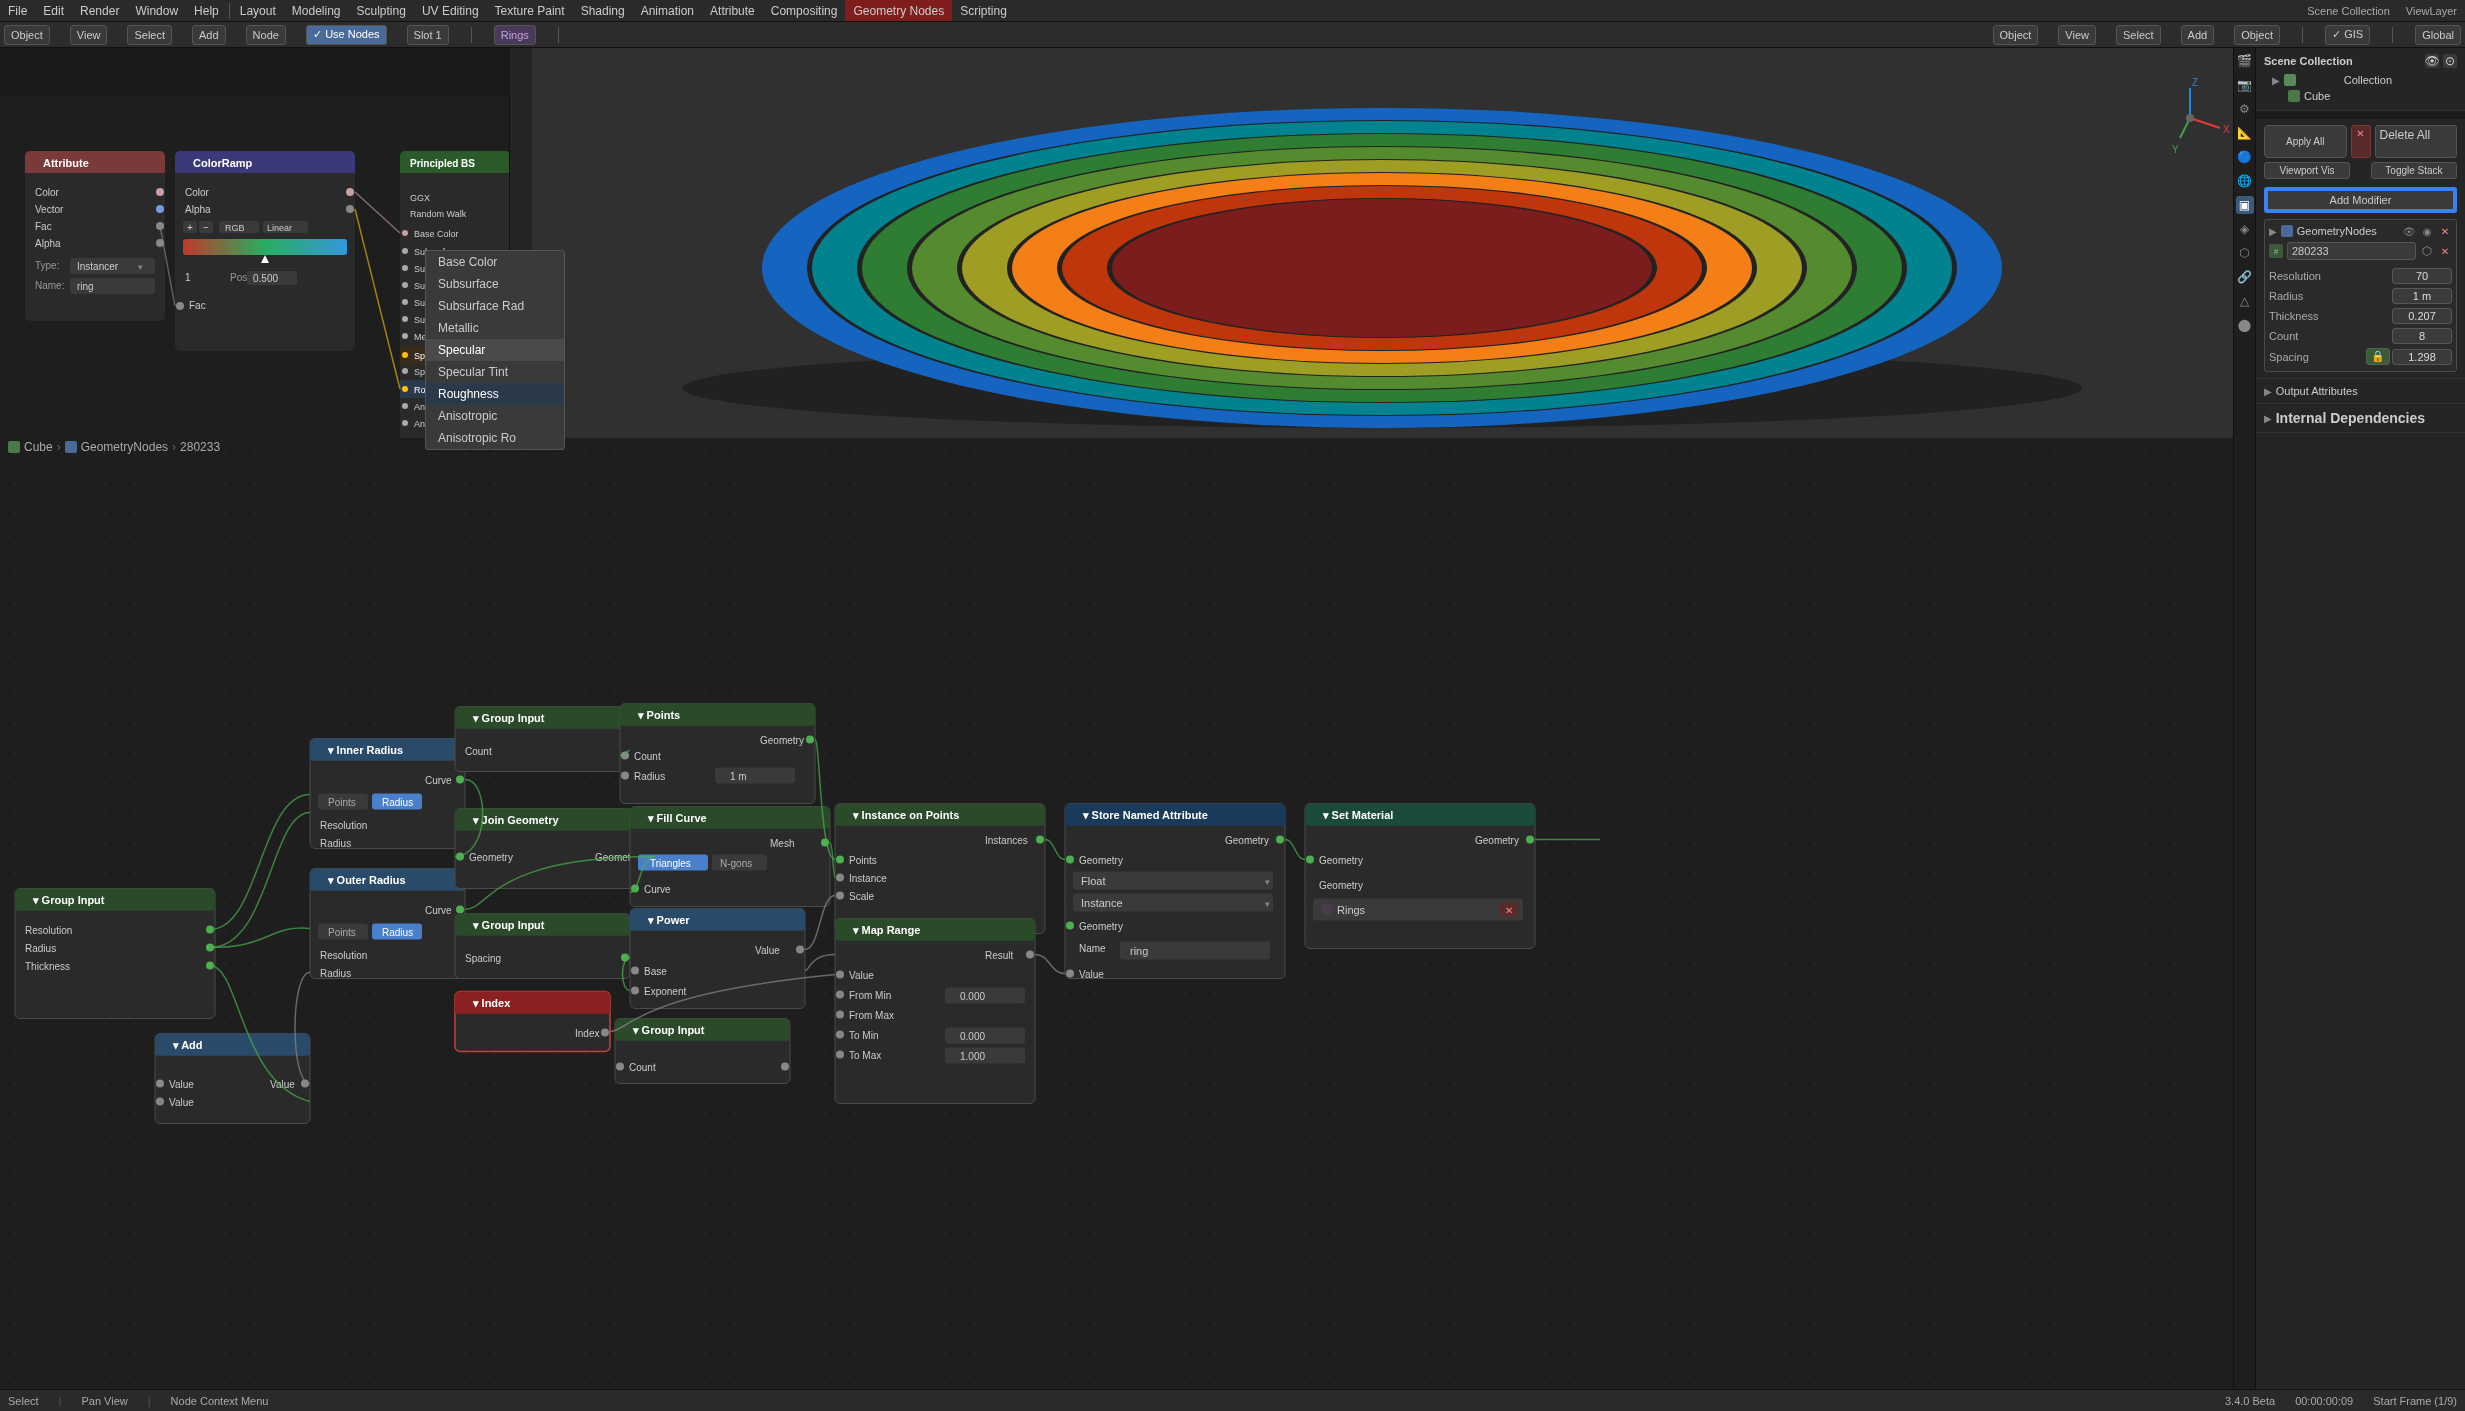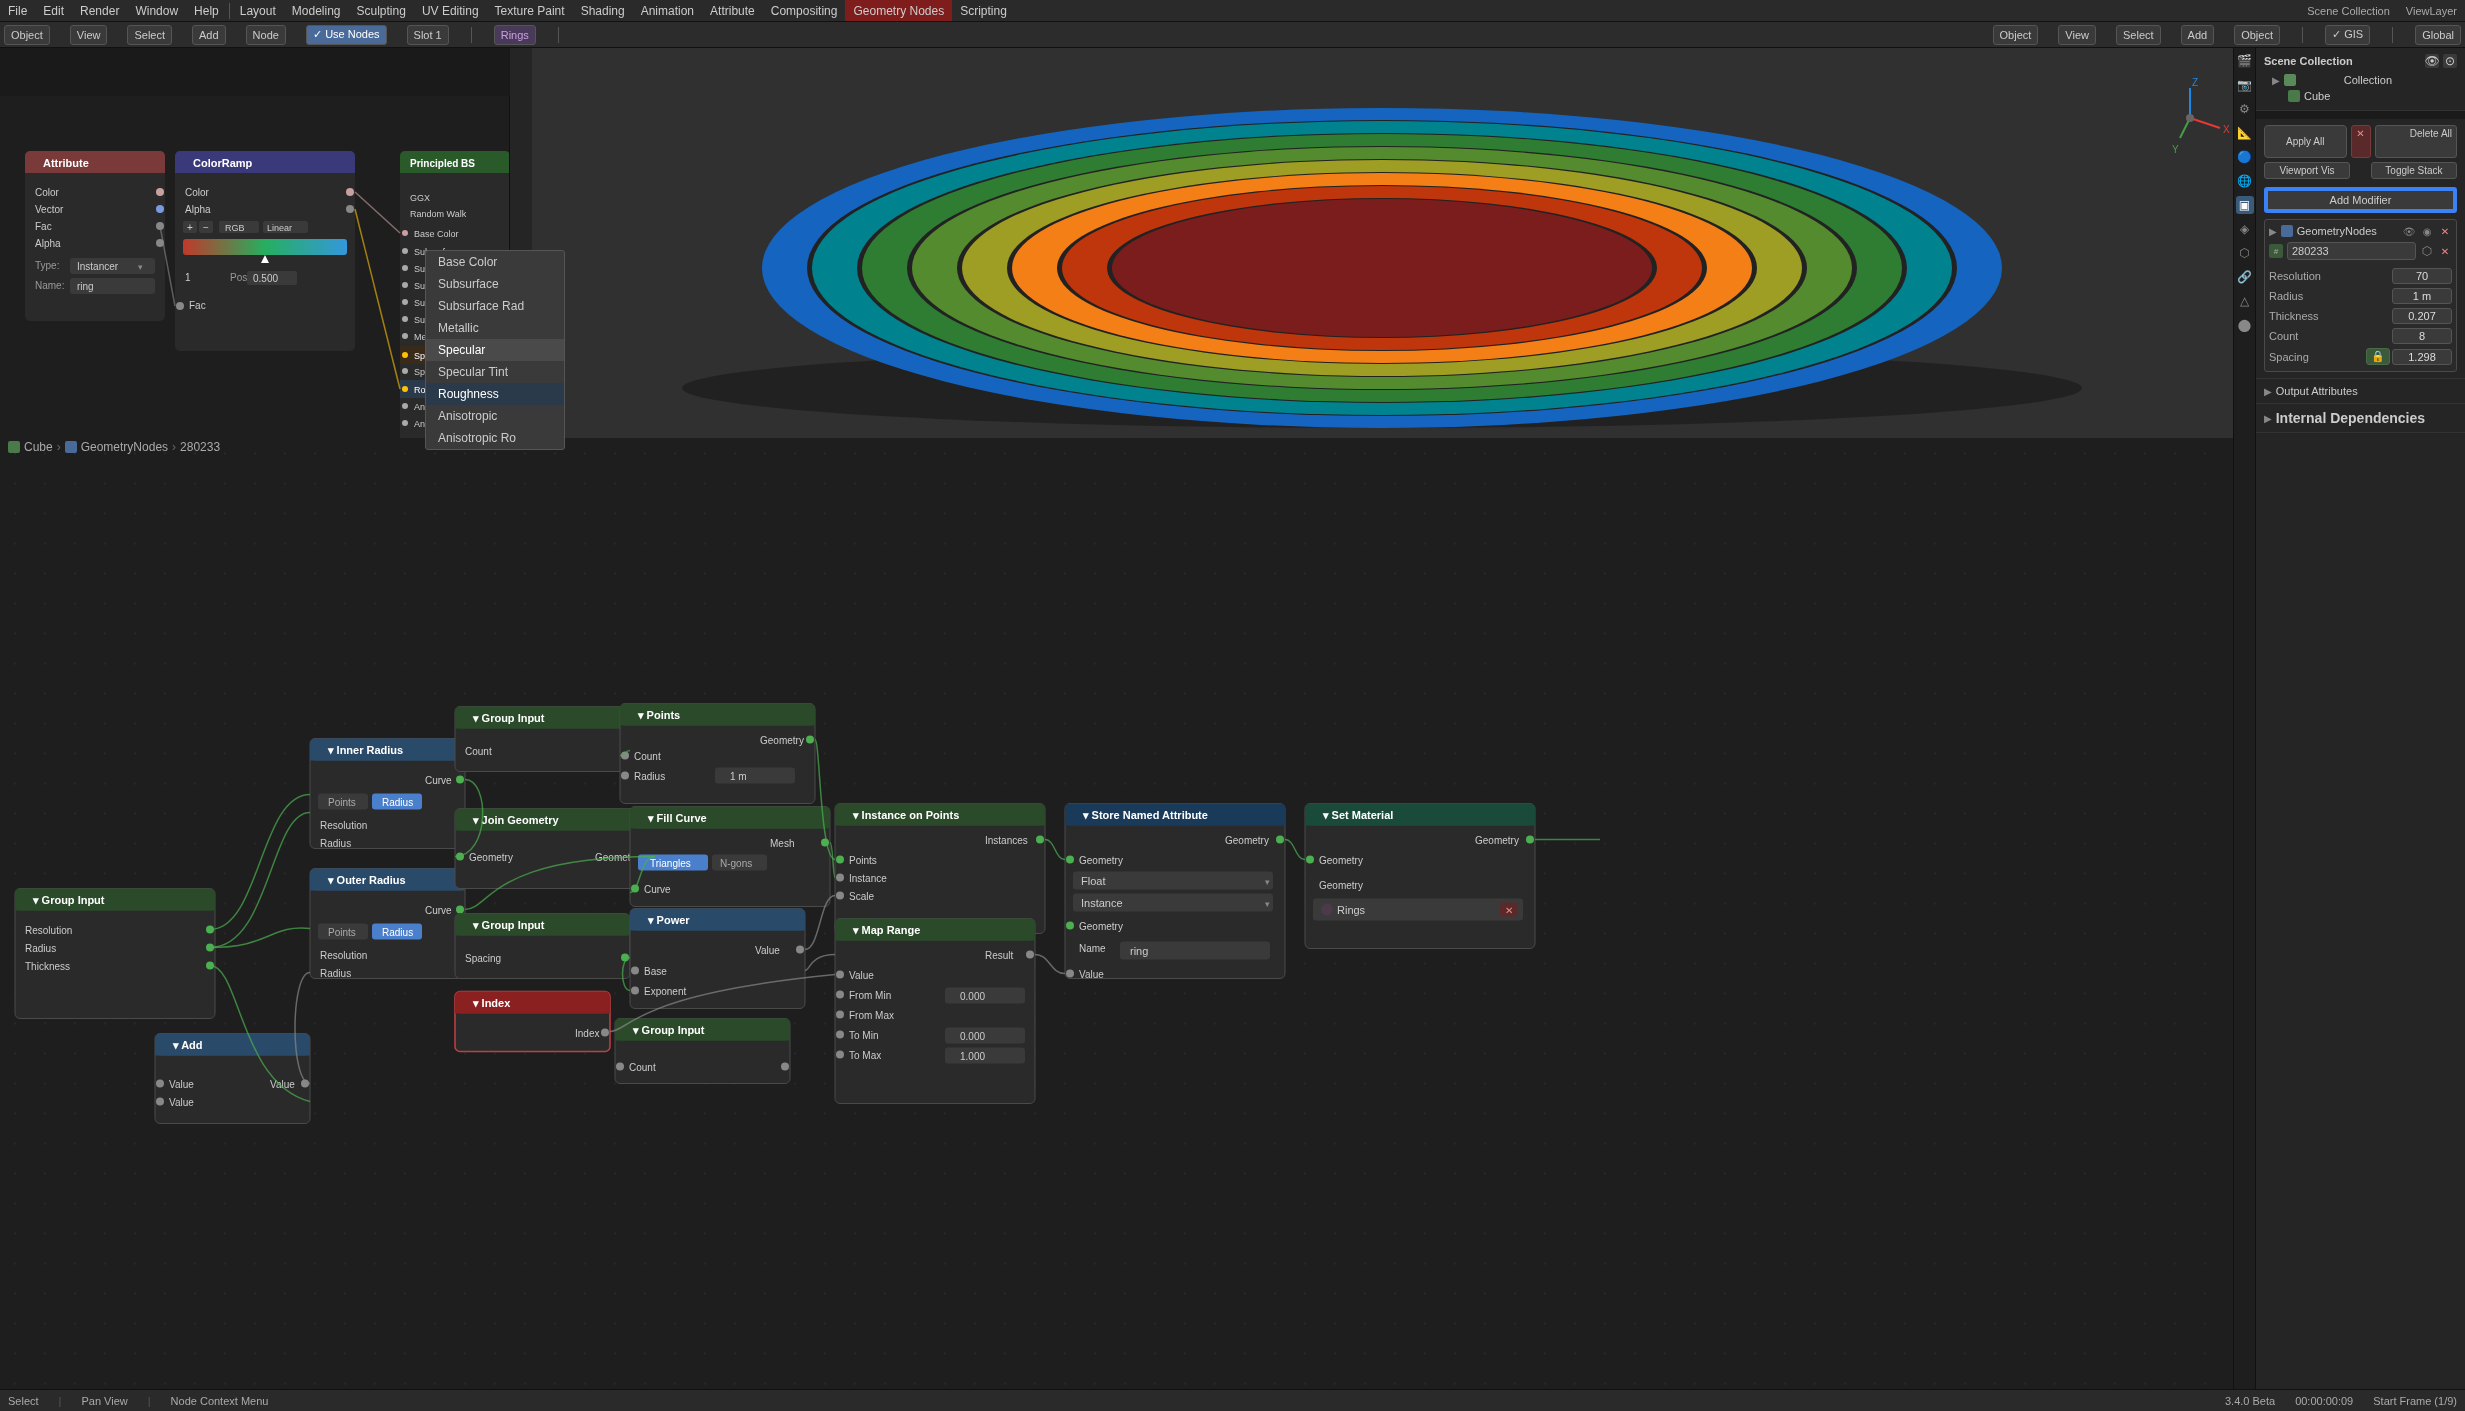--- a/index.html
+++ b/index.html
@@ -761,21 +761,21 @@
     </div>
   </div>
 
   <div style="height:8px;background:#1a1a1a;"></div>
 
   <div class="prop-section">
 
     <div style="display:flex;gap:4px;margin-bottom:4px;">
       <div style="flex:1;background:#3a3a3a;border:1px solid #555;border-radius:4px;padding:10px 4px;font-size:10px;color:#ccc;text-align:center;cursor:pointer;">Apply All</div>
       <div style="width:20px;background:#5a2a2a;border:1px solid #7a3a3a;border-radius:3px;padding:2px;font-size:10px;color:#e88;text-align:center;cursor:pointer;">✕</div>
-      <div style="flex:1;background:#3a3a3a;border:1px solid #555;border-radius:3px;padding:2px 4px;font-size:10px;color:#ccc;text-align:right;cursor:pointer;">Delete All</div>
+      <div style="flex:1;background:#3a3a3a;border:1px solid #555;border-radius:3px;padding:2px 4px;font-size:12px;color:#ccc;text-align:left;cursor:pointer;">Delete All</div>
     </div>
     <div style="display:flex;gap:21px;margin-bottom:8px;">
       <div style="flex:1;background:#3a3a3a;border:1px solid #555;border-radius:3px;padding:2px 4px;font-size:10px;color:#ccc;text-align:center;cursor:pointer;">Viewport Vis</div>
       <div style="flex:1;background:#3a3a3a;border:1px solid #555;border-radius:3px;padding:2px 4px;font-size:10px;color:#ccc;text-align:center;cursor:pointer;">Toggle Stack</div>
     </div>
     <div style="background:#3a3a3a;border:4px solid #3b82f6;border-radius:3px;padding:3px 8px;font-size:11px;color:#ccc;text-align:center;cursor:pointer;margin-bottom:6px;">Add Modifier</div>
 
     <div style="background:#2a2a2a;border:1px solid #4a4a4a;border-radius:3px;padding:4px;">
       <div style="display:flex;align-items:center;gap:4px;margin-bottom:4px;">
         <span style="color:#888;font-size:10px;">▶</span>

